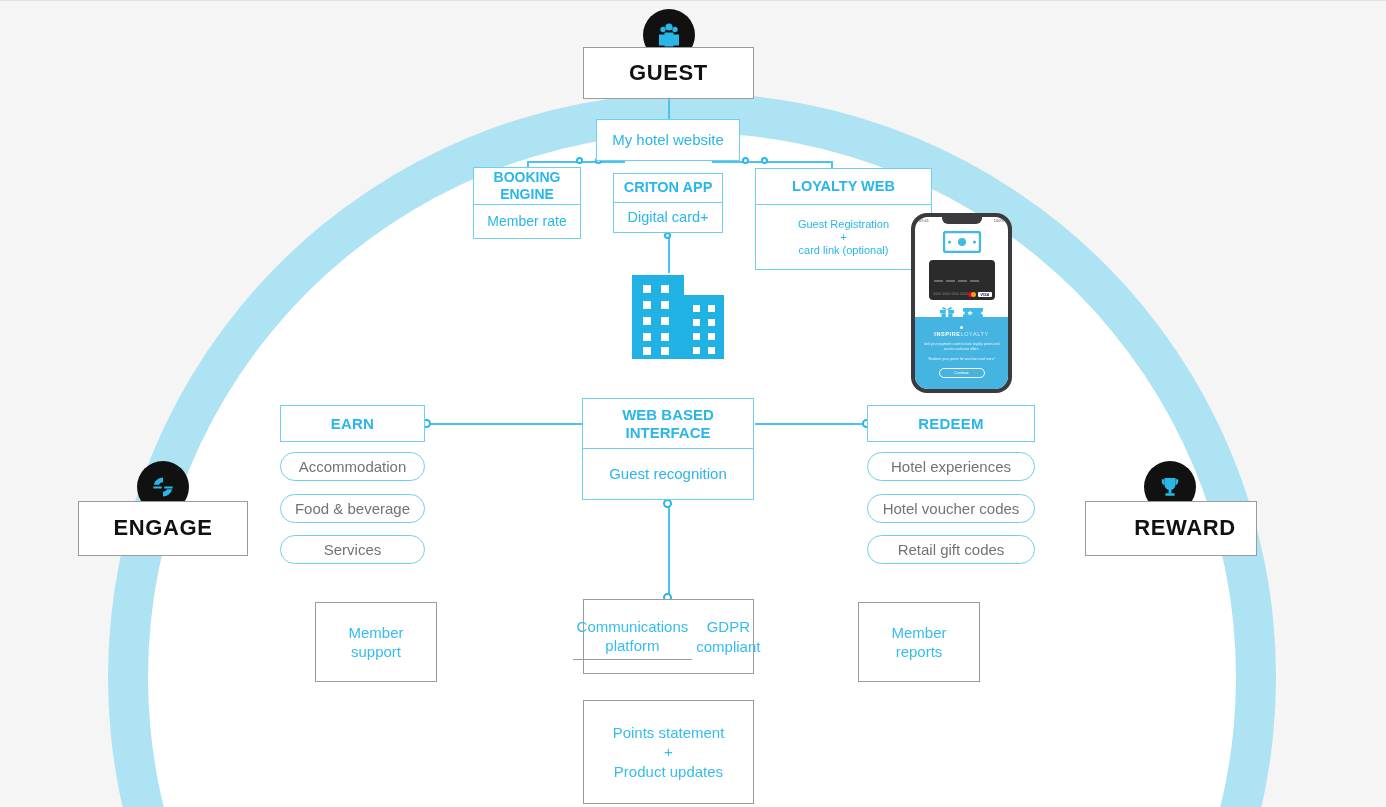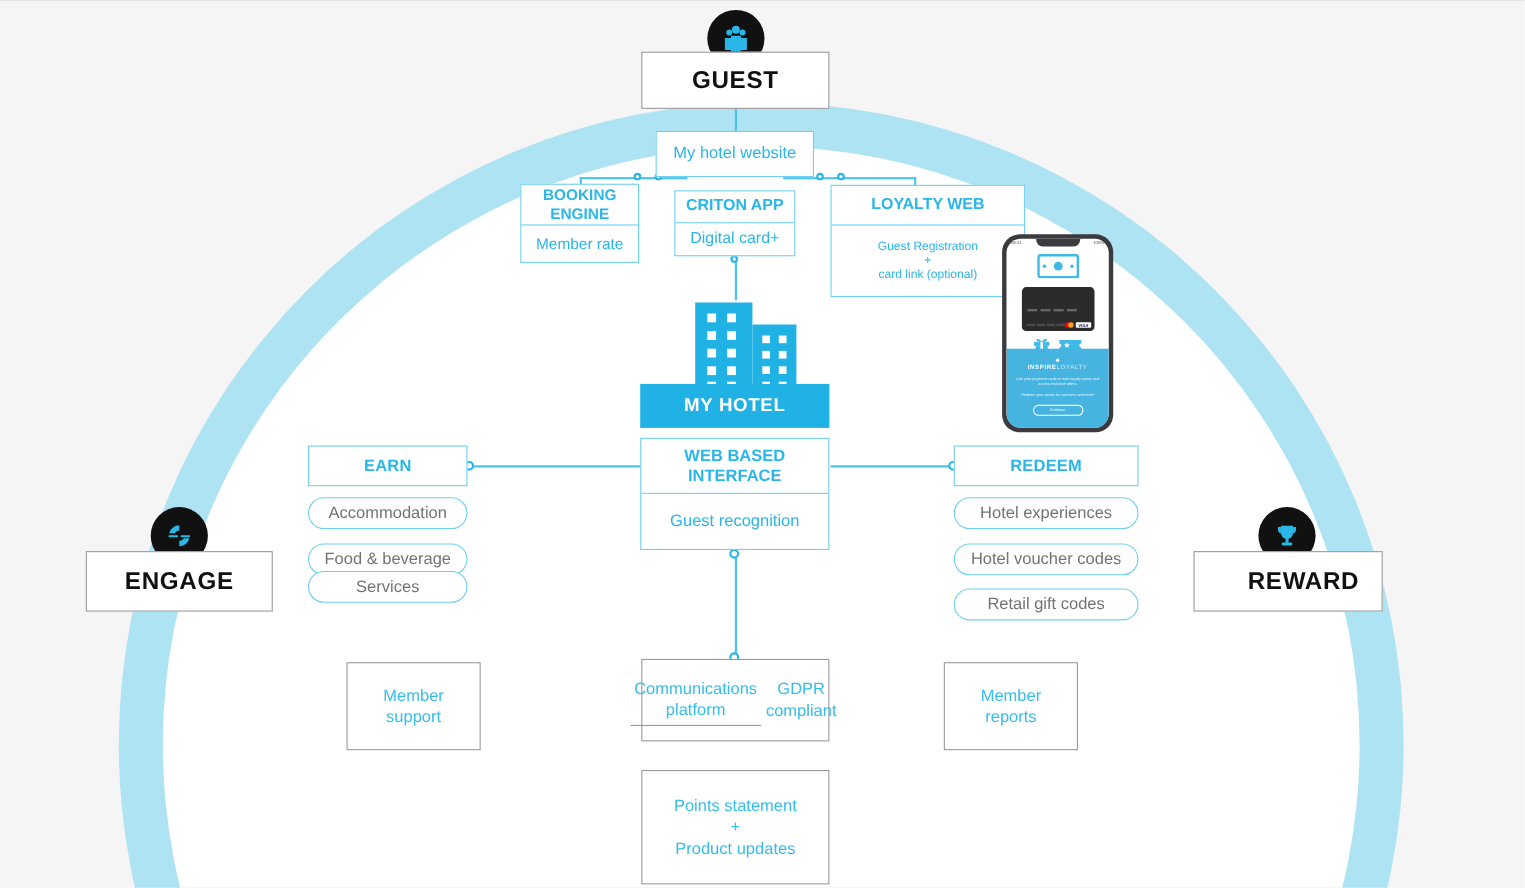--- a/index.html
+++ b/index.html
@@ -259,31 +259,30 @@
           <rect x="108" y="34" width="7" height="7"></rect>
         <rect x="93" y="48" width="7" height="7"></rect>
           <rect x="108" y="48" width="7" height="7"></rect>
         <rect x="93" y="62" width="7" height="7"></rect>
           <rect x="108" y="62" width="7" height="7"></rect>
         <rect x="93" y="76" width="7" height="7"></rect>
           <rect x="108" y="76" width="7" height="7"></rect>
       </g>
     </svg>
   </div>
-  <div class="hotel-label" style="left:582px; top:348px; width:172px; height:40px;">MY HOTEL</div>
 
   <div class="bx hdr" style="left:280px; top:404px; width:145px; height:37px; font-size:15px;">EARN</div>
 
   <div class="bx split" style="left:582px; top:397px; width:172px; height:102px;">
     <div class="cell top" style="height:50px; font-size:15px;">WEB BASED INTERFACE</div>
     <div class="cell" style="height:50px; font-size:15px;">Guest recognition</div>
   </div>
   <div class="pill" style="left:280px; top:451px; width:145px; height:29px;">Accommodation</div>
   <div class="pill" style="left:280px; top:493px; width:145px; height:29px;">Food &amp; beverage</div>
-  <div class="pill" style="left:280px; top:518px; width:145px; height:29px;">Services</div>
+  <div class="pill" style="left:280px; top:534px; width:145px; height:29px;">Services</div>
 
   <div class="bx hdr" style="left:867px; top:404px; width:168px; height:37px; font-size:15px;">REDEEM</div>
   <div class="pill" style="left:867px; top:451px; width:168px; height:29px;">Hotel experiences</div>
   <div class="pill" style="left:867px; top:493px; width:168px; height:29px;">Hotel voucher codes</div>
   <div class="pill" style="left:867px; top:534px; width:168px; height:29px;">Retail gift codes</div>
 
   <div class="badge" style="left:137px; top:460px;">
     <svg width="30" height="30" viewBox="0 0 30 30" aria-hidden="true">
       <path d="M15 5.5a9.5 9.5 0 0 0-9.2 7.2h5.1A4.7 4.7 0 0 1 15 10.3z" fill="#2bb6e8"></path>
       <path d="M15 24.5a9.5 9.5 0 0 0 9.2-7.2h-5.1A4.7 4.7 0 0 1 15 19.7z" fill="#2bb6e8"></path>

